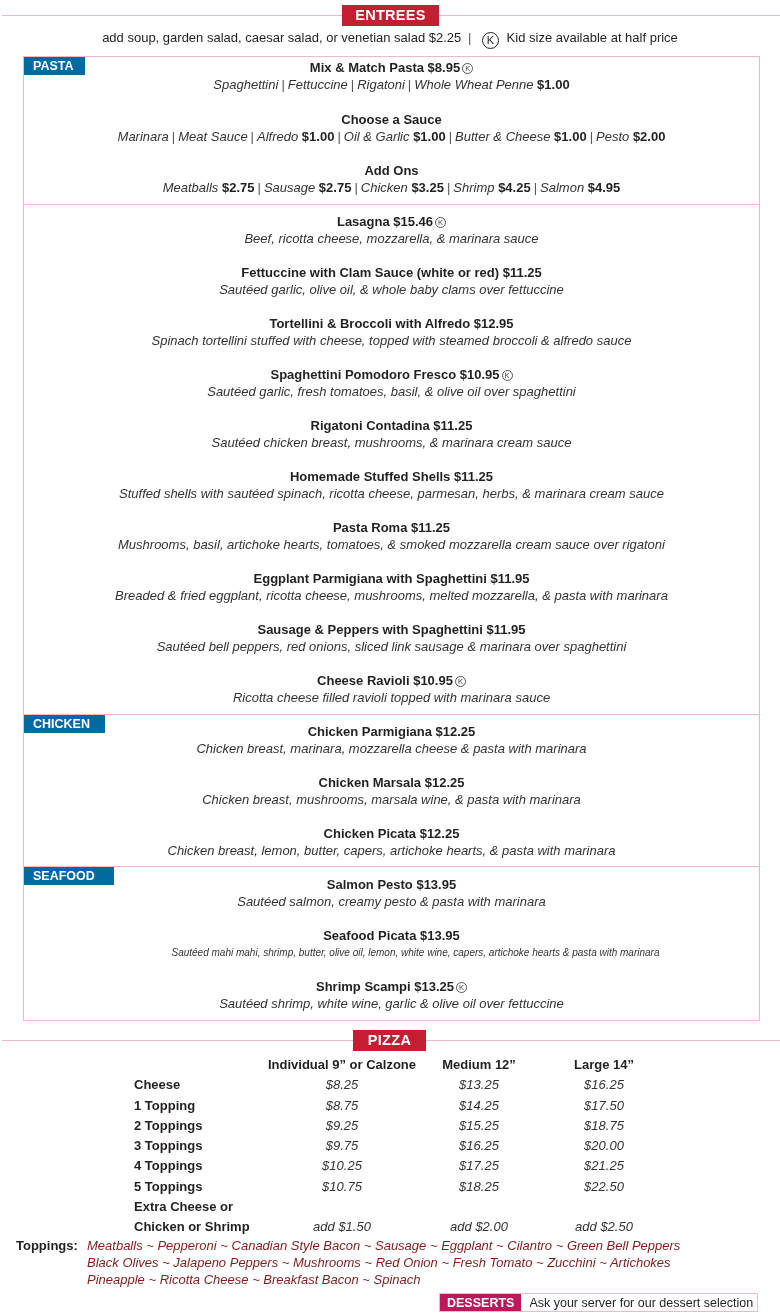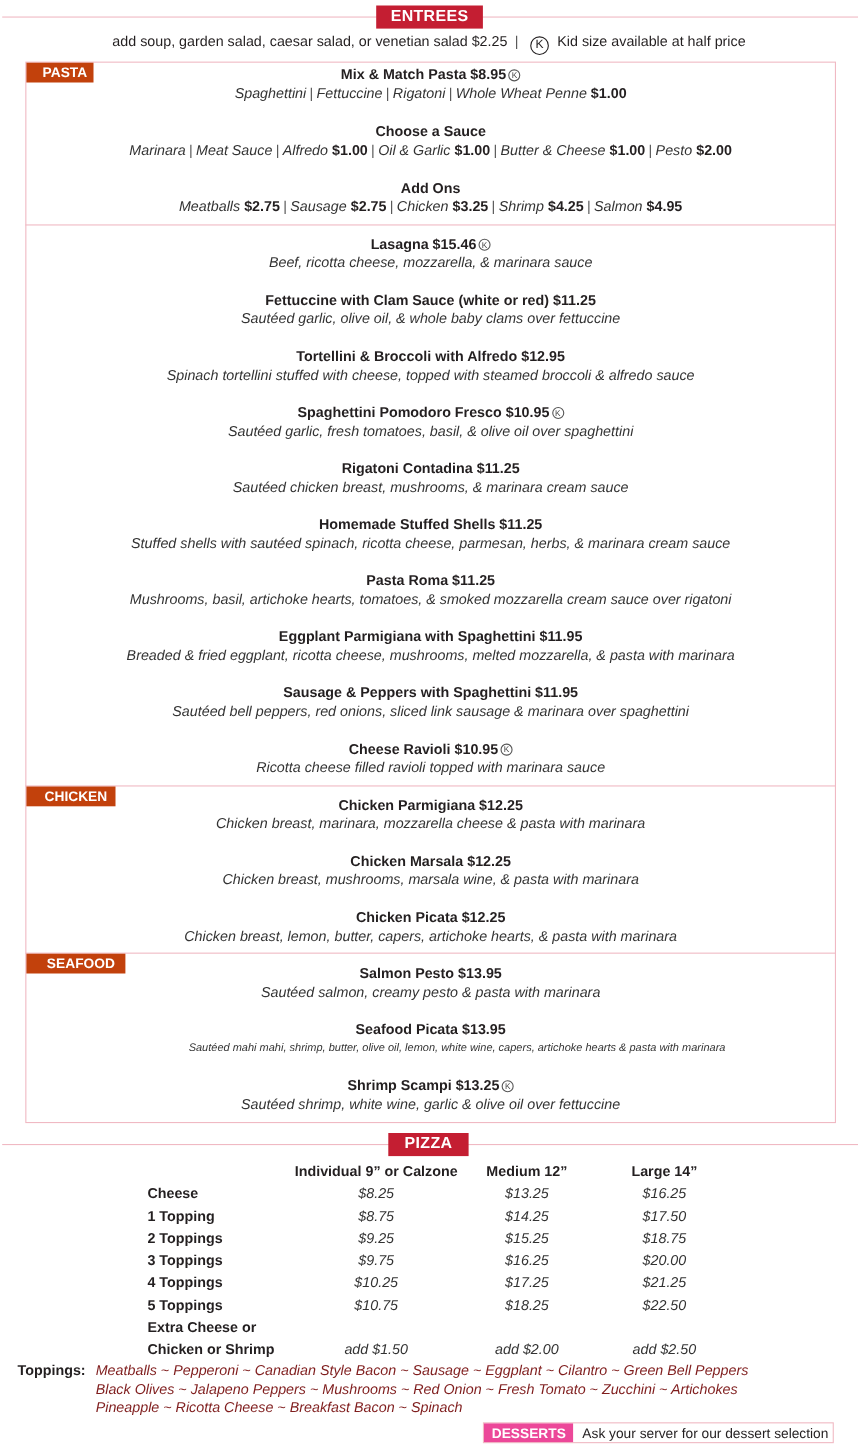--- a/index.html
+++ b/index.html
@@ -10,21 +10,21 @@
     .section-header .rule { position: absolute; left: 2px; right: 0; top: 13px; height: 1px; background: #f0b9c3; }
     .section-header .tag { position: absolute; top: 3px; height: 21px; background: #c41e32; color: #fff; font-weight: bold; font-size: 14.5px; letter-spacing: 0.3px; line-height: 21px; text-align: center; }
 
     .note-line { position: absolute; left: 0; width: 780px; text-align: center; font-size: 13px; color: #231f20; }
     .kid-circle { display: inline-block; width: 17px; height: 17px; border: 1px solid #231f20; border-radius: 50%; font-size: 11px; line-height: 15px; text-align: center; vertical-align: -2px; margin: 0 4px; }
     .kid-sm { display: inline-block; width: 11px; height: 11px; border: 1px solid #555; border-radius: 50%; font-size: 7.5px; line-height: 9px; text-align: center; vertical-align: 1px; margin-left: 2px; font-weight: normal; color: #444; }
 
     .box { position: absolute; left: 23px; width: 737px; border: 1px solid #f0b9c3; }
     .box-divider { position: absolute; left: 23px; width: 737px; height: 1px; background: #f0b9c3; }
 
-    .cat-tag { position: absolute; left: 24px; height: 18px; background: #c2410c; color: #fff; font-weight: bold; font-size: 12.5px; line-height: 18px; padding-left: 9px; text-align: center; }
+    .cat-tag { position: absolute; left: 24px; height: 18px; background: #0369a1; color: #fff; font-weight: bold; font-size: 12.5px; line-height: 18px; padding-left: 9px; }
 
     .item { position: absolute; left: 23px; width: 737px; text-align: center; }
     .item .name { font-weight: bold; font-size: 13px; line-height: 17px; color: #231f20; }
     .item .desc { font-style: italic; font-size: 13px; line-height: 17px; color: #333; }
     .item .desc b { font-style: normal; font-weight: bold; color: #231f20; }
     .sep { color: #555; font-style: normal; margin: 0 3px; }
 
     .pizza-table { position: absolute; left: 134px; top: 1055px; width: 540px; font-size: 13px; }
     .pizza-table .row { position: relative; height: 20.3px; line-height: 20px; }
     .pizza-table .cell { position: absolute; top: 0; }
@@ -33,21 +33,21 @@
     .pizza-table .price { font-style: italic; color: #333; text-align: center; }
     .c1 { left: 118px; width: 180px; }
     .c2 { left: 290px; width: 110px; }
     .c3 { left: 410px; width: 120px; }
 
     .toppings { position: absolute; left: 16px; top: 1237px; font-size: 13px; line-height: 17px; width: 760px; }
     .toppings .lbl { position: absolute; left: 0; top: 0; font-weight: bold; }
     .toppings .list { position: absolute; left: 71px; top: 0; width: 680px; font-style: italic; color: #7f1d1d; }
 
     .desserts { position: absolute; top: 1293px; left: 439px; height: 19px; display: flex; border: 1px solid #f0b9c3; }
-    .desserts .tag { background: #ec4899; color: #fff; font-weight: bold; font-size: 12.5px; line-height: 19px; padding: 0 7px; }
+    .desserts .tag { background: #be185d; color: #fff; font-weight: bold; font-size: 12.5px; line-height: 19px; padding: 0 7px; }
     .desserts .txt { font-size: 12.5px; line-height: 19px; padding: 0 4px 0 8px; color: #231f20; }
   </style>
 </head>
 <body>
 
 <div class="section-header" style="top:2px;">
   <div class="rule"></div>
   <div class="tag" style="left:342px; width:97px;">ENTREES</div>
 </div>
 

